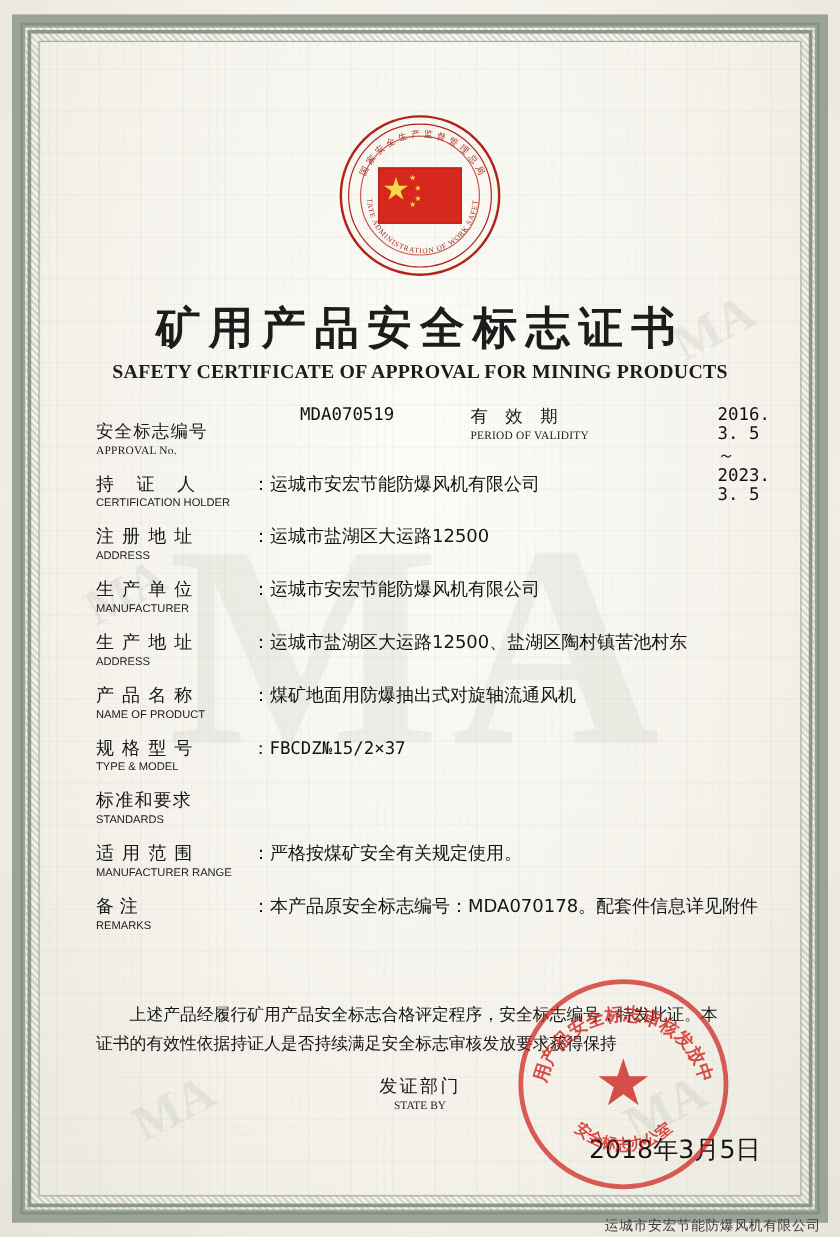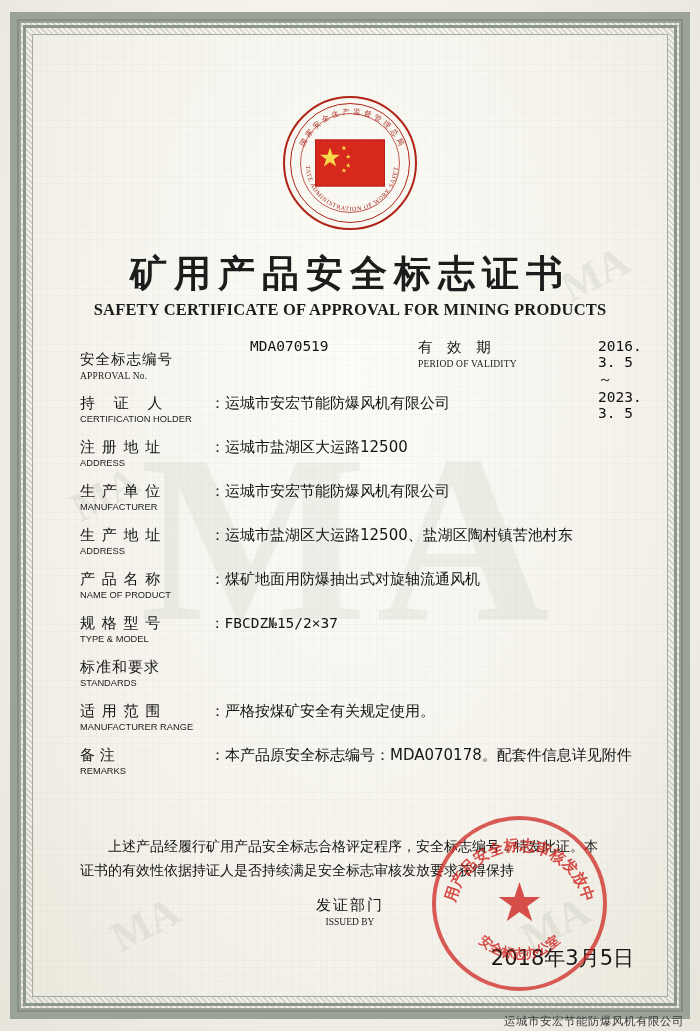--- a/index.html
+++ b/index.html
@@ -200,21 +200,21 @@
   }
 
   .approval-block { position: absolute; left: 0; top: 12px; }
   .approval-block .lbl-cn { display: block; }
   .approval-block .lbl-en { display: block; margin-top: 2px; }
   .approval-val {
     position: absolute;
     left: 122px;
     top: 0;
   }
-  .validity-block { position: absolute; left: 312px; top: 0; margin-left: 26px; }
+  .validity-block { position: absolute; left: 312px; top: 0; }
   .validity-block .lbl-cn { display: block; letter-spacing: 5px;}
   .validity-block .lbl-en { display: block; margin-top: 2px; }
   .validity-val {
     position: absolute;
     left: 470px;
     top: 0;
   }
 
   
   .fields {
@@ -486,21 +486,21 @@
 
     </div>
 
     <div class="para">
       <span>上述产品经履行矿用产品安全标志合格评定程序，安全标志编号，特发此证。本</span>
       <span class="line2">证书的有效性依据持证人是否持续满足安全标志审核发放要求获得保持</span>
     </div>
 
     <div class="issued">
       <div class="cn">发证部门</div>
-      <div class="en">ISSUED BY</div>
+      <div class="en">STATE BY</div>
     </div>
 
     <div class="issue-date">2018年3月5日</div>
 
     <div class="seal">
       <div class="circle"></div>
       <svg width="175" height="175" viewBox="0 0 175 175">
         <defs>
           <path id="sealTop" d="M 22,92 A 66,66 0 0 1 153,92"></path>
           <path id="sealBottom" d="M 30,92 A 58,58 0 0 0 145,92"></path>

